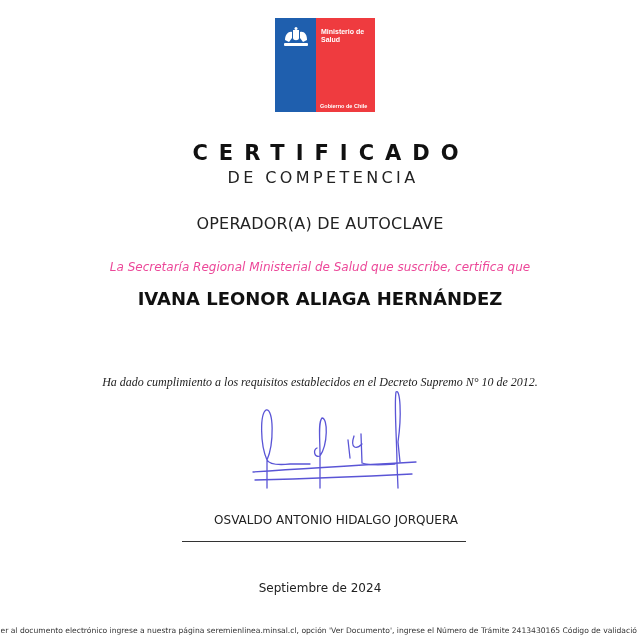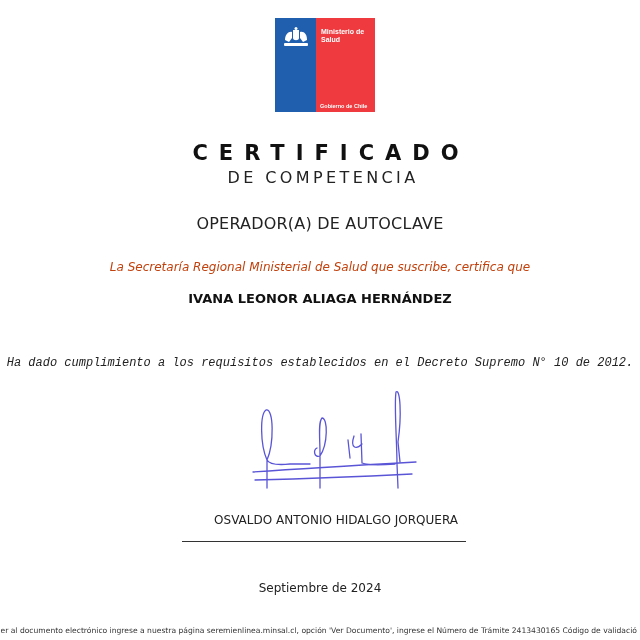--- a/index.html
+++ b/index.html
@@ -21,23 +21,23 @@
 
     .title {
       top: 141px; font-family: "DejaVu Sans", sans-serif; font-weight: bold;
       font-size: 21px; letter-spacing: 11px; padding-left: 11px; color: #111;
     }
     .subtitle {
       top: 168px; font-family: "DejaVu Sans", sans-serif;
       font-size: 16px; letter-spacing: 3.4px; padding-left: 3px; color: #222;
     }
     .occupation { top: 214px; font-family: "DejaVu Sans", sans-serif; font-size: 16px; color: #222; letter-spacing: 0.2px; }
-    .intro { top: 260px; font-family: "DejaVu Sans", sans-serif; font-style: italic; font-size: 12px; color: #c2410c; }
-    .name { top: 291px; font-family: "DejaVu Sans", sans-serif; font-weight: bold; font-size: 13px; line-height: 16px; color: #111; }
-    .decree { top: 356px; font-family: Liberation Mono, monospace; font-style: italic; font-size: 12px; color: #222; }
+    .intro { top: 260px; font-family: "DejaVu Sans", sans-serif; font-style: italic; font-size: 12px; color: #ec4899; }
+    .name { top: 291px; font-family: "DejaVu Sans", sans-serif; font-weight: bold; font-size: 18px; line-height: 16px; color: #111; }
+    .decree { top: 375px; font-family: Liberation Serif, serif; font-style: italic; font-size: 12px; color: #222; }
 
     .signature { left: 250px; top: 384px; width: 170px; height: 105px; }
 
     .signer { top: 513px; font-family: "DejaVu Sans", sans-serif; font-size: 12px; color: #222; margin-left: 16px; }
     .sig-line { left: 182px; top: 541px; width: 284px; height: 1px; background: #333; }
     .office { top: 545px; font-family: "DejaVu Sans", sans-serif; font-size: 12px; line-height: 14px; color: #222; }
     .date { top: 581px; font-family: "DejaVu Sans", sans-serif; font-size: 12px; color: #222; }
 
     .footer {
       top: 626px; left: -9px; white-space: nowrap;

